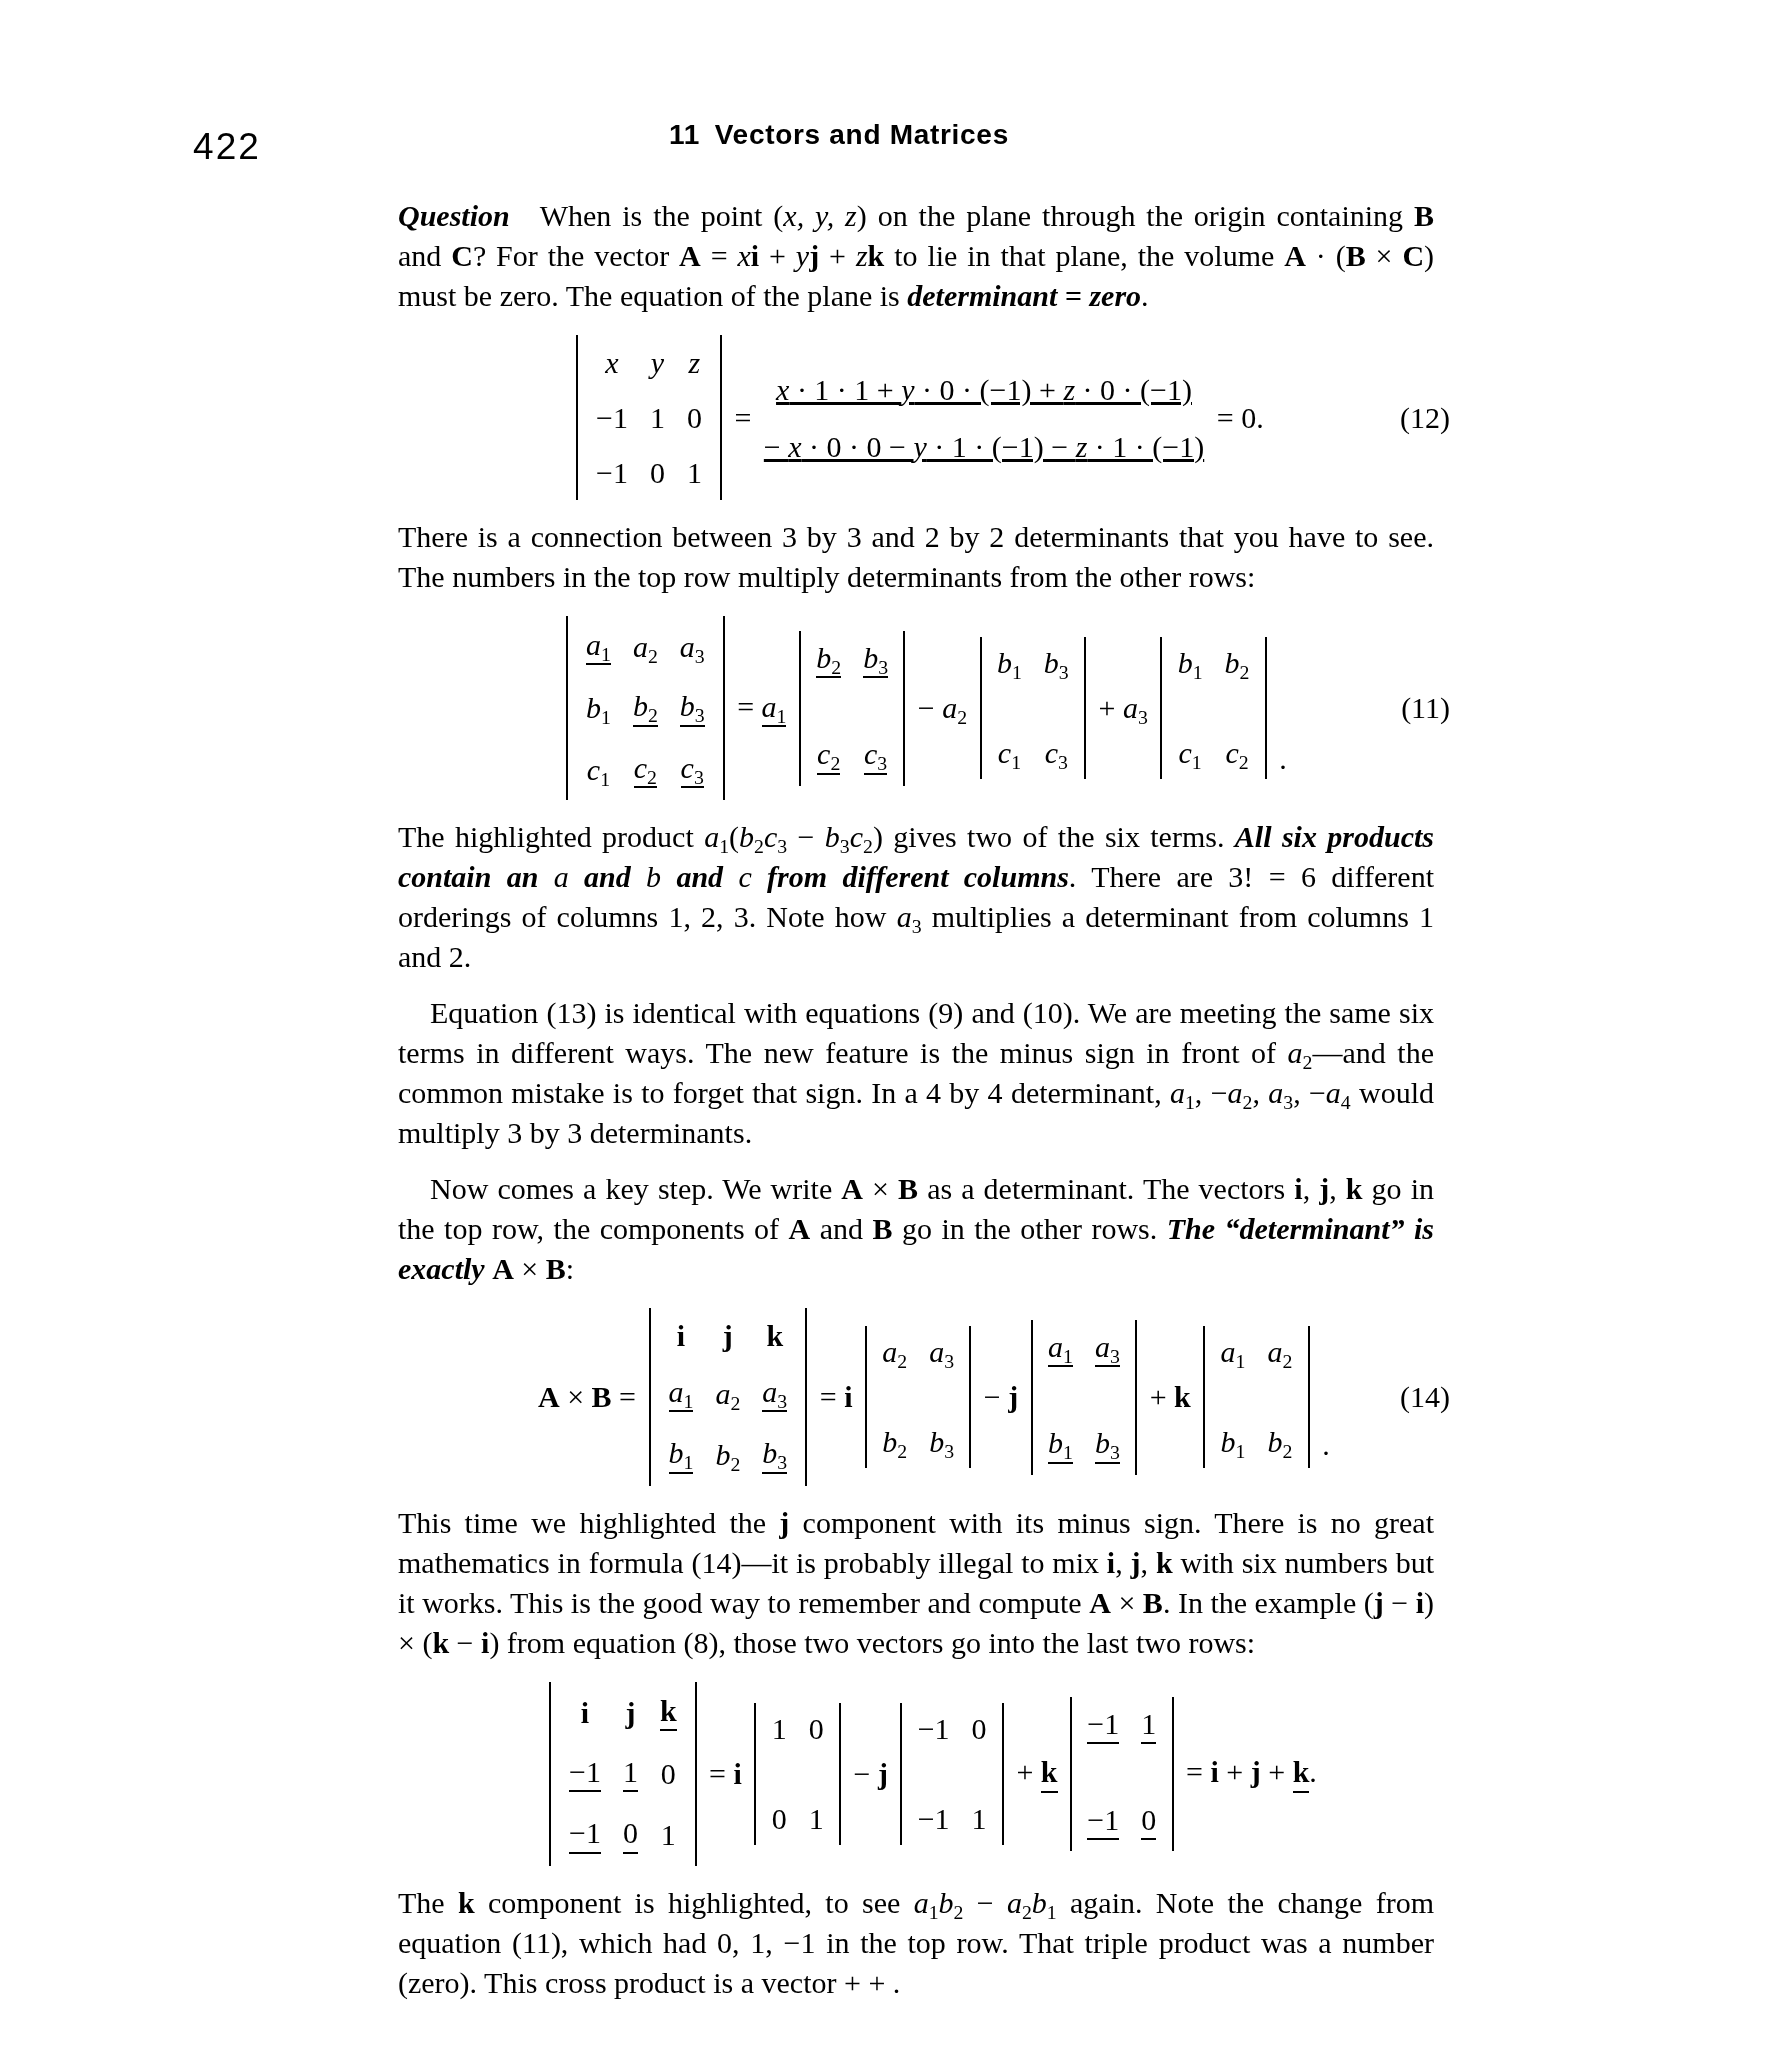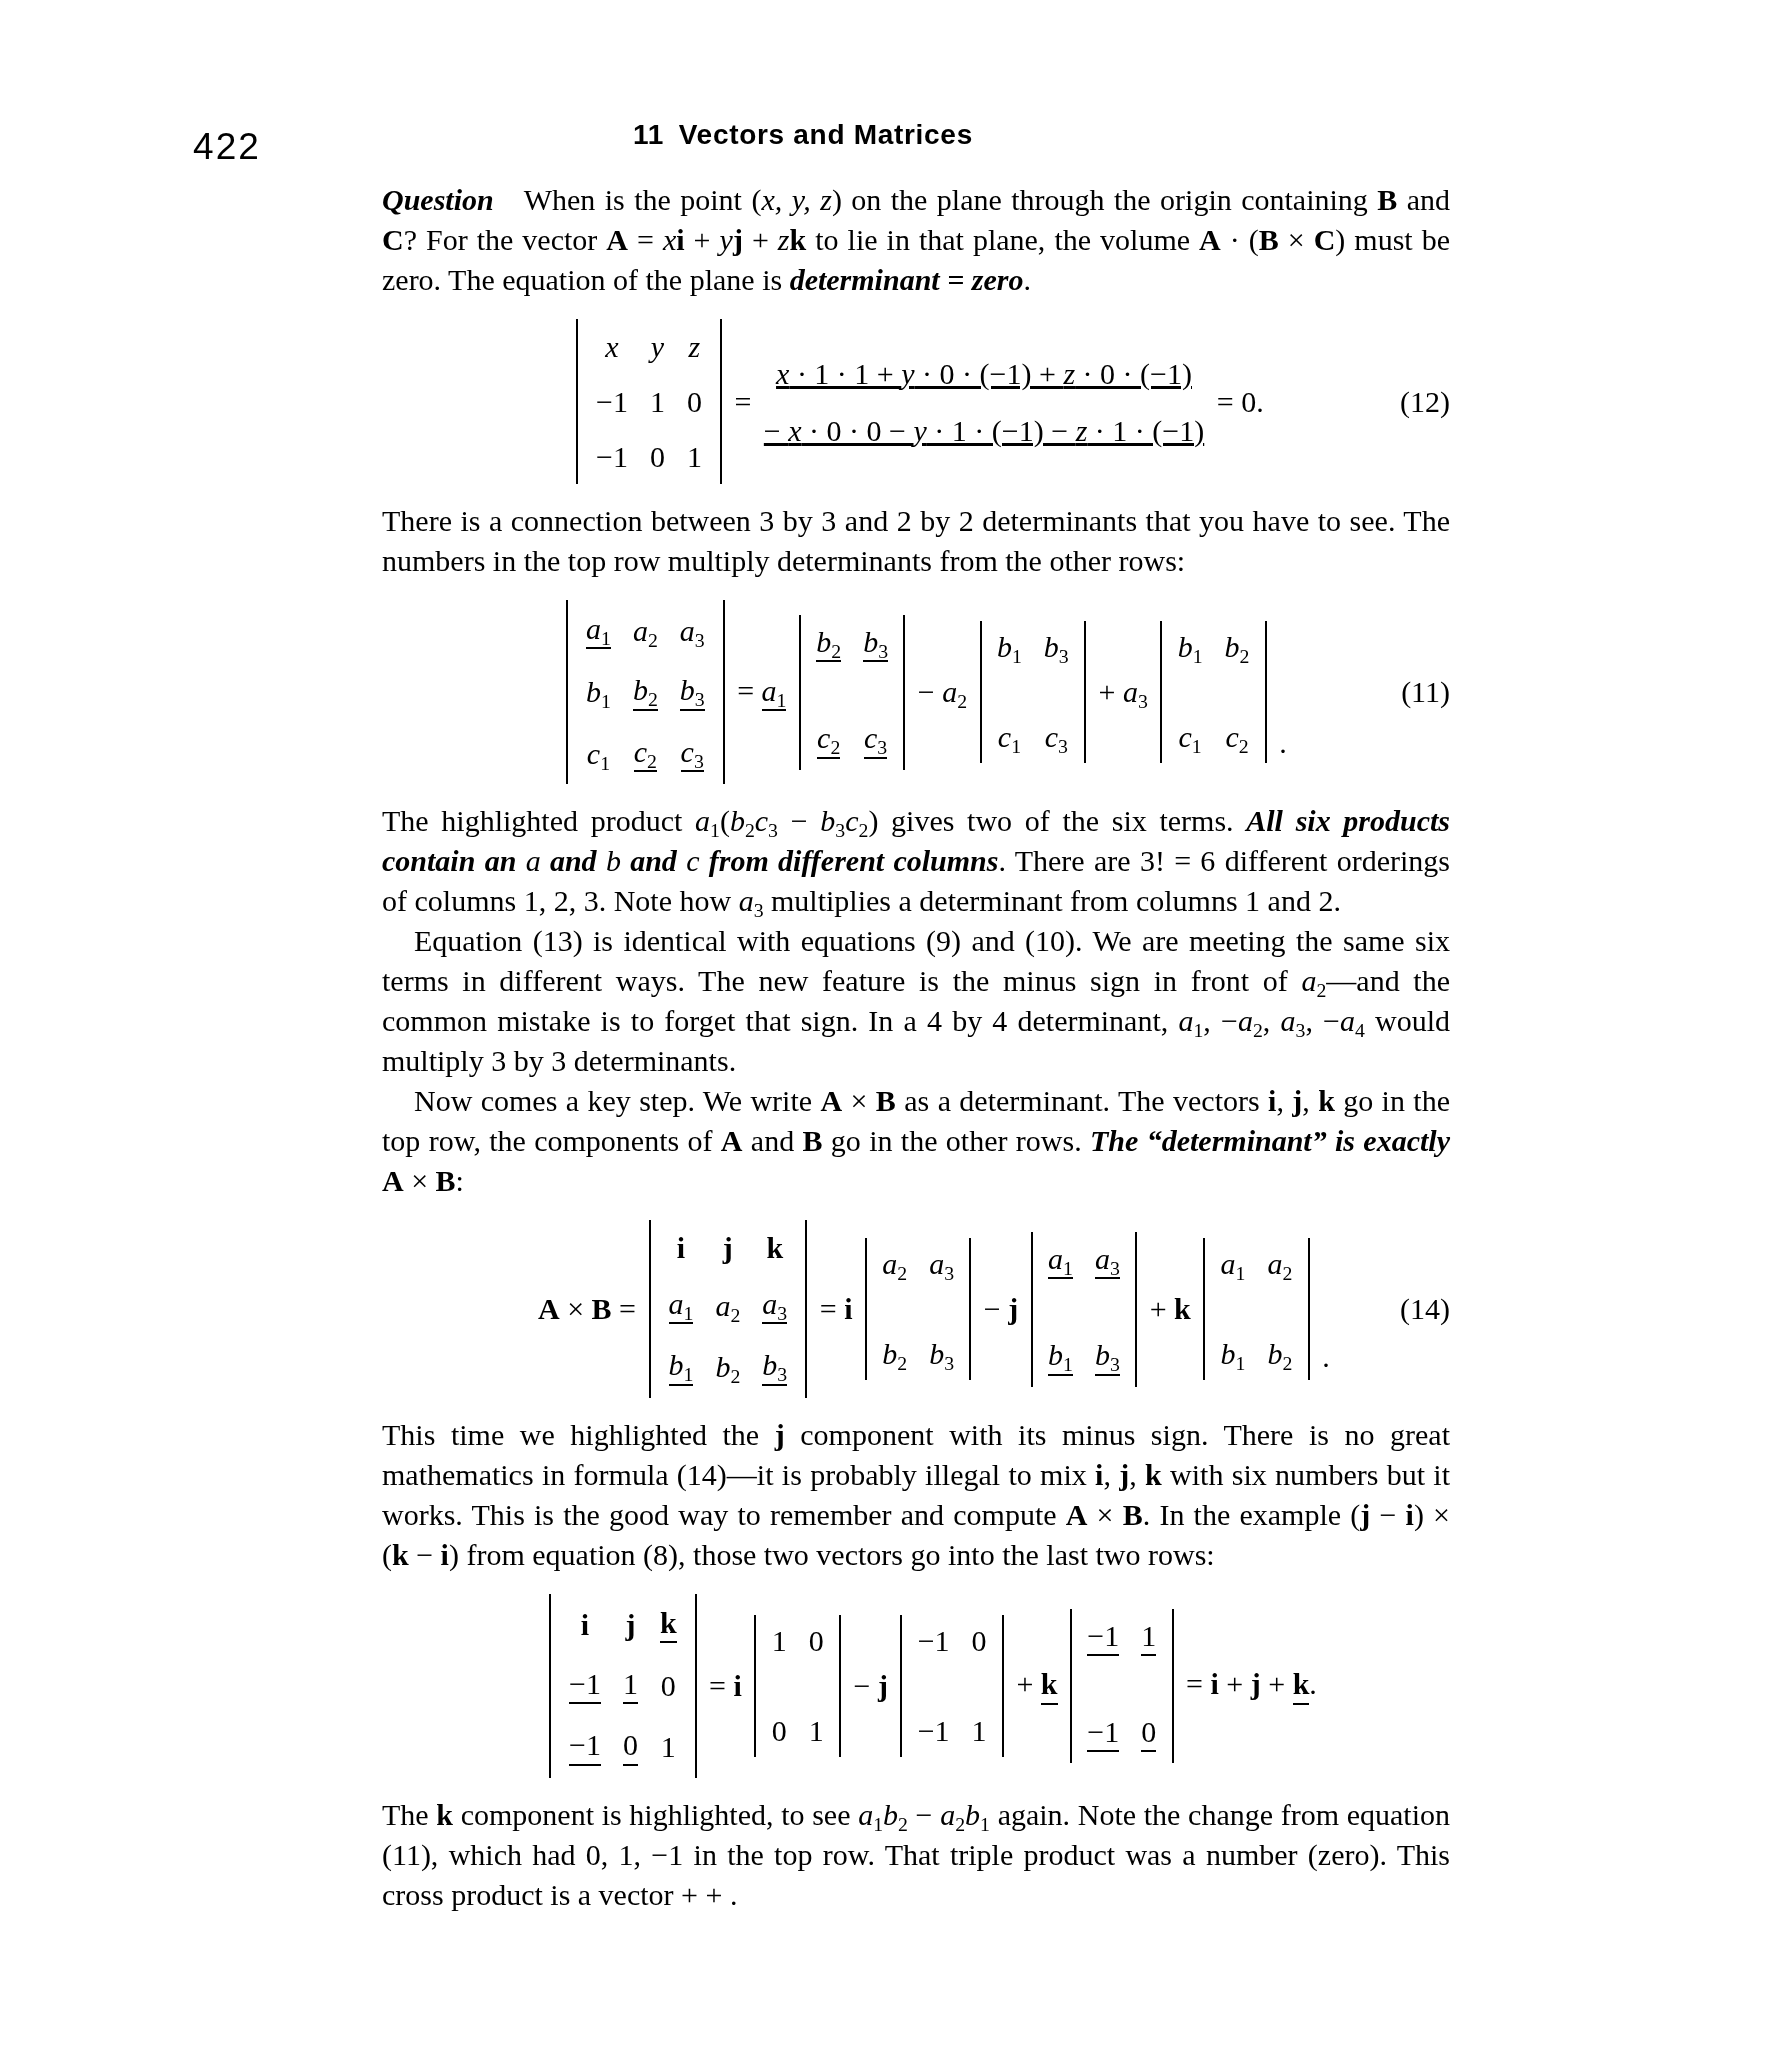--- a/index.html
+++ b/index.html
@@ -1,22 +1,22 @@
 <!DOCTYPE html>
 <html style="font-size:11px"><head>
 <meta charset="utf-8">
 <style>
   html,body{margin:0;padding:0;background:#ffffff;}
   .page{position:relative;width:1790px;height:2066px;background:#ffffff;color:#000;overflow:hidden;}
   .page-number{position:absolute;left:193px;top:126px;font:400 37px "Liberation Sans",sans-serif;letter-spacing:2.1px;}
   .chapter-header{position:absolute;left:0;top:119px;width:1606px;text-align:center;
-    font:700 28px "Liberation Sans",sans-serif;letter-spacing:0.7px;}
+    font:700 28px "Liberation Sans",sans-serif;letter-spacing:0.7px;padding-left:36px;}
   .content{position:absolute;left:382px;top:180px;width:1068px;
     font-family:"Liberation Serif","DejaVu Serif",serif;font-size:30px;line-height:40px;text-align:justify;}
-  .para{margin:0;}
+  .para{margin:16px;}
   .para.gap-top{margin-top:15.3px;}
   .para.indent{text-indent:32px;}
   .section-heading{text-align:center;font:700 29px "Liberation Sans",sans-serif;letter-spacing:0.7px;margin:35px 0 36px 0;}
   .b{font-weight:700;}
   .i{font-style:italic;}
   .bi{font-weight:700;font-style:italic;}
   .u{display:inline-block;border-bottom:2.8px solid #000;padding-bottom:2.8px;line-height:1.05;}
   .sub{font-size:66%;vertical-align:-0.28em;line-height:0;}
   .equation{position:relative;display:block;margin:19.4px 0 16.7px 0;}
   .eq-row{display:inline-flex;align-items:center;column-gap:12.5px;}

